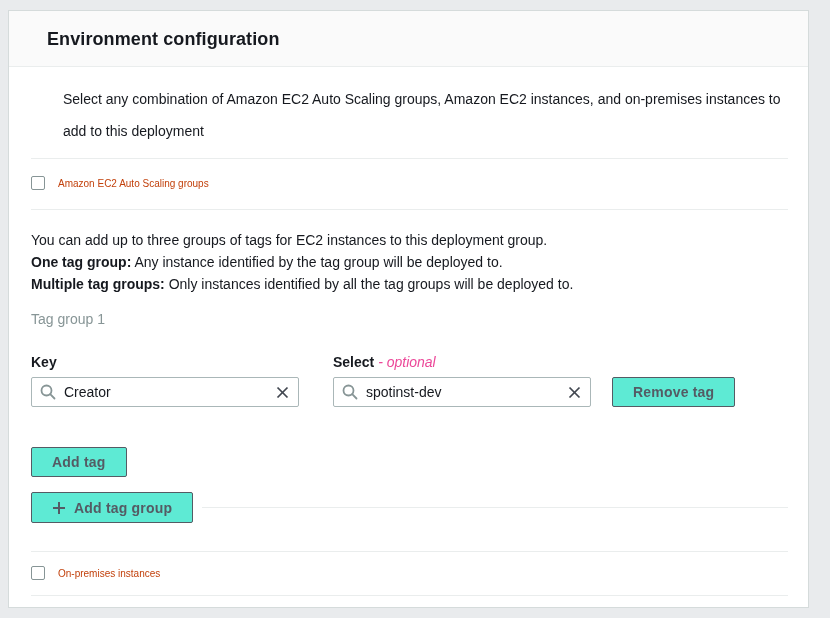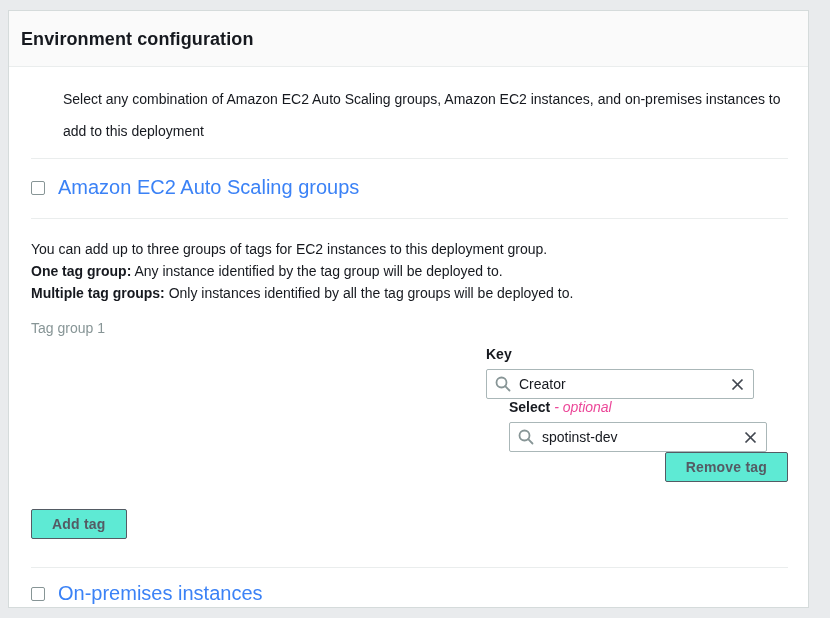--- a/index.html
+++ b/index.html
@@ -13,44 +13,44 @@
   }
   .card {
     position:absolute; left:8px; top:10px;
     width:801px; height:598px;
     background:#ffffff;
     border:1px solid #d5dbdb;
   }
   .card-header {
     background:#fafafa;
     border-bottom:1px solid #eaeded;
-    padding:18px 22px 16px 12px;
+    padding:18px 22px 16px 38px;
   }
   .card-title { font-size:18px; font-weight:700; color:#16191f; letter-spacing:.1px; }
   .card-body { padding:16px 20px 0 22px; font-size:14px; }
   .intro { line-height:32px; max-width:755px;margin-left:32px; }
   hr.divider { border:0; border-top:1px solid #eaeded; }
   .hr-intro { margin-top:11px; }
   .checkbox-row { display:flex; align-items:center; gap:13px; }
   .row-asg { padding:17px 0 19px 0; }
   .row-ec2 { padding:15px 0 0 0; }
   .row-onprem { padding:14px 0 15px 0; }
   .checkbox {
     width:14px; height:14px; flex:0 0 14px;
     border:1px solid #879596; border-radius:2px;
     background:#fff; display:inline-flex; align-items:center; justify-content:center;
     cursor:pointer;
   }
   .checkbox.checked { background:#0073bb; border-color:#0073bb; }
   .checkbox svg { display:block; }
-  .checkbox-label { font-size:20px; color:#3b82f6; }
+  .checkbox-label { font-size:10px; color:#c2410c; }
   .tag-help { margin-top:19px; line-height:22px; }
   .tag-help b { font-weight:700; }
   .tag-group-title { margin-top:16px; color:#879596; font-size:14px; }
-  .tag-form { display:flex; align-items:flex-end; margin-top:10px;flex-direction:column; }
+  .tag-form { display:flex; align-items:flex-end; margin-top:27px; }
   .col-key { width:268px; margin-right:34px; }
   .col-value { width:258px; margin-right:21px; }
   .field-label { font-size:14px; font-weight:700; margin-bottom:7px; display:block; }
   .optional-txt { font-style:italic; font-weight:400; color:#ec4899; }
   .search-box { position:relative; }
   .search-box input {
     width:100%; height:30px;
     border:1px solid #aab7b8; border-radius:2px;
     padding:0 30px 0 32px;
     font-family:"Liberation Sans", sans-serif;
@@ -62,21 +62,21 @@
     background:none; border:0; padding:3px; cursor:pointer; line-height:0;
   }
   .btn {
     background:#5eead4; border:1px solid #545b64; border-radius:2px;
     color:#545b64; font-family:"Liberation Sans", sans-serif;
     font-size:14px; font-weight:700;
     height:30px; padding:0 20px; cursor:pointer;
     display:inline-flex; align-items:center; gap:8px;
     letter-spacing:.2px;
   }
-  .add-tag-btn { margin-top:27px; }
+  .add-tag-btn { margin-top:40px; }
   .add-group-row { display:flex; align-items:center; margin-top:15px; }
   .add-group-row .btn { height:31px; }
   .add-group-row hr.divider { flex:1; margin-left:9px; }
   .hr-onprem-top { margin-top:28px; }
   .plus-icon { display:inline-flex; line-height:0; }
 </style>
 </head>
 <body>
 
 <div class="card">
@@ -144,20 +144,32 @@
       </div>
 
       <div>
         <button class="btn">Remove tag</button>
       </div>
 
     </div>
 
     <button class="btn add-tag-btn">Add tag</button>
 
+    <div class="add-group-row">
+      <button class="btn">
+        <span class="plus-icon">
+          <svg width="14" height="14" viewBox="0 0 14 14">
+            <line x1="7" y1="1" x2="7" y2="13" stroke="#545b64" stroke-width="2"></line>
+            <line x1="1" y1="7" x2="13" y2="7" stroke="#545b64" stroke-width="2"></line>
+          </svg>
+        </span>
+        <span>Add tag group</span>
+      </button>
+      <hr class="divider">
+    </div>
 
     <hr class="divider hr-onprem-top">
 
     <div class="checkbox-row row-onprem">
       <span class="checkbox"></span>
       <span class="checkbox-label">On-premises instances</span>
     </div>
 
     <hr class="divider">
 

